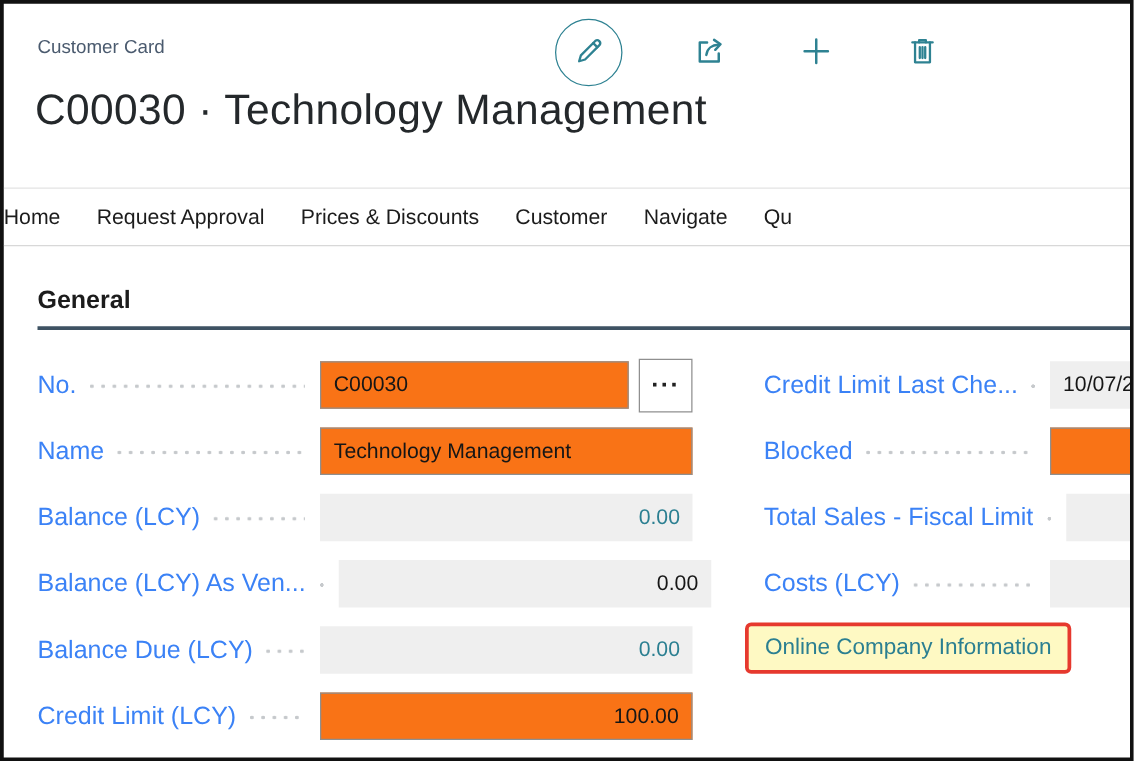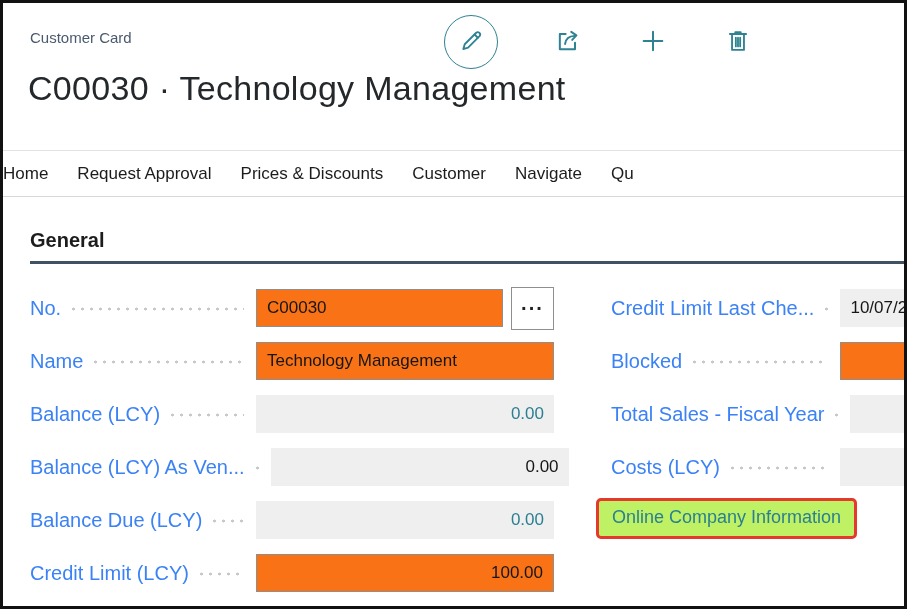--- a/index.html
+++ b/index.html
@@ -58,21 +58,21 @@
   .field-readonly{
     box-sizing:border-box;height:38px;background:#efefef;border:none;
     display:flex;align-items:center;padding:0 10px;font-size:17px;color:#161616;
   }
   .field-readonly.right-align{justify-content:flex-end;text-align:right;}
   .val-link{color:#2b7f91;}
   .link-row{margin-top:0;}
   .highlight-box{
     display:inline-block;margin-left:-15px;margin-top:-4px;
     border:3px solid #e6392e;border-radius:5px;padding:6px 13px 8px;
-    background:#bef264;
+    background:#fef9c3;
   }
   .company-link{font-size:18px;color:#2b7f91;cursor:pointer;white-space:nowrap;}
 </style>
 </head>
 <body>
 
 <div class="window">
 
   <div class="context-label">Customer Card</div>
 
@@ -183,21 +183,21 @@
       </div>
     </div>
 
     <div class="row">
       <span class="lbl">Blocked</span>
       <span class="leader"></span>
       <input class="field-input w-right" type="text" value="" style="">
     </div>
 
     <div class="row">
-      <span class="lbl">Total Sales - Fiscal Year</span>
+      <span class="lbl">Total Sales - Fiscal Limit</span>
       <span class="leader"></span>
       <div class="field-readonly w-right">
         <span></span>
       </div>
     </div>
 
     <div class="row">
       <span class="lbl">Costs (LCY)</span>
       <span class="leader"></span>
       <div class="field-readonly w-right">

